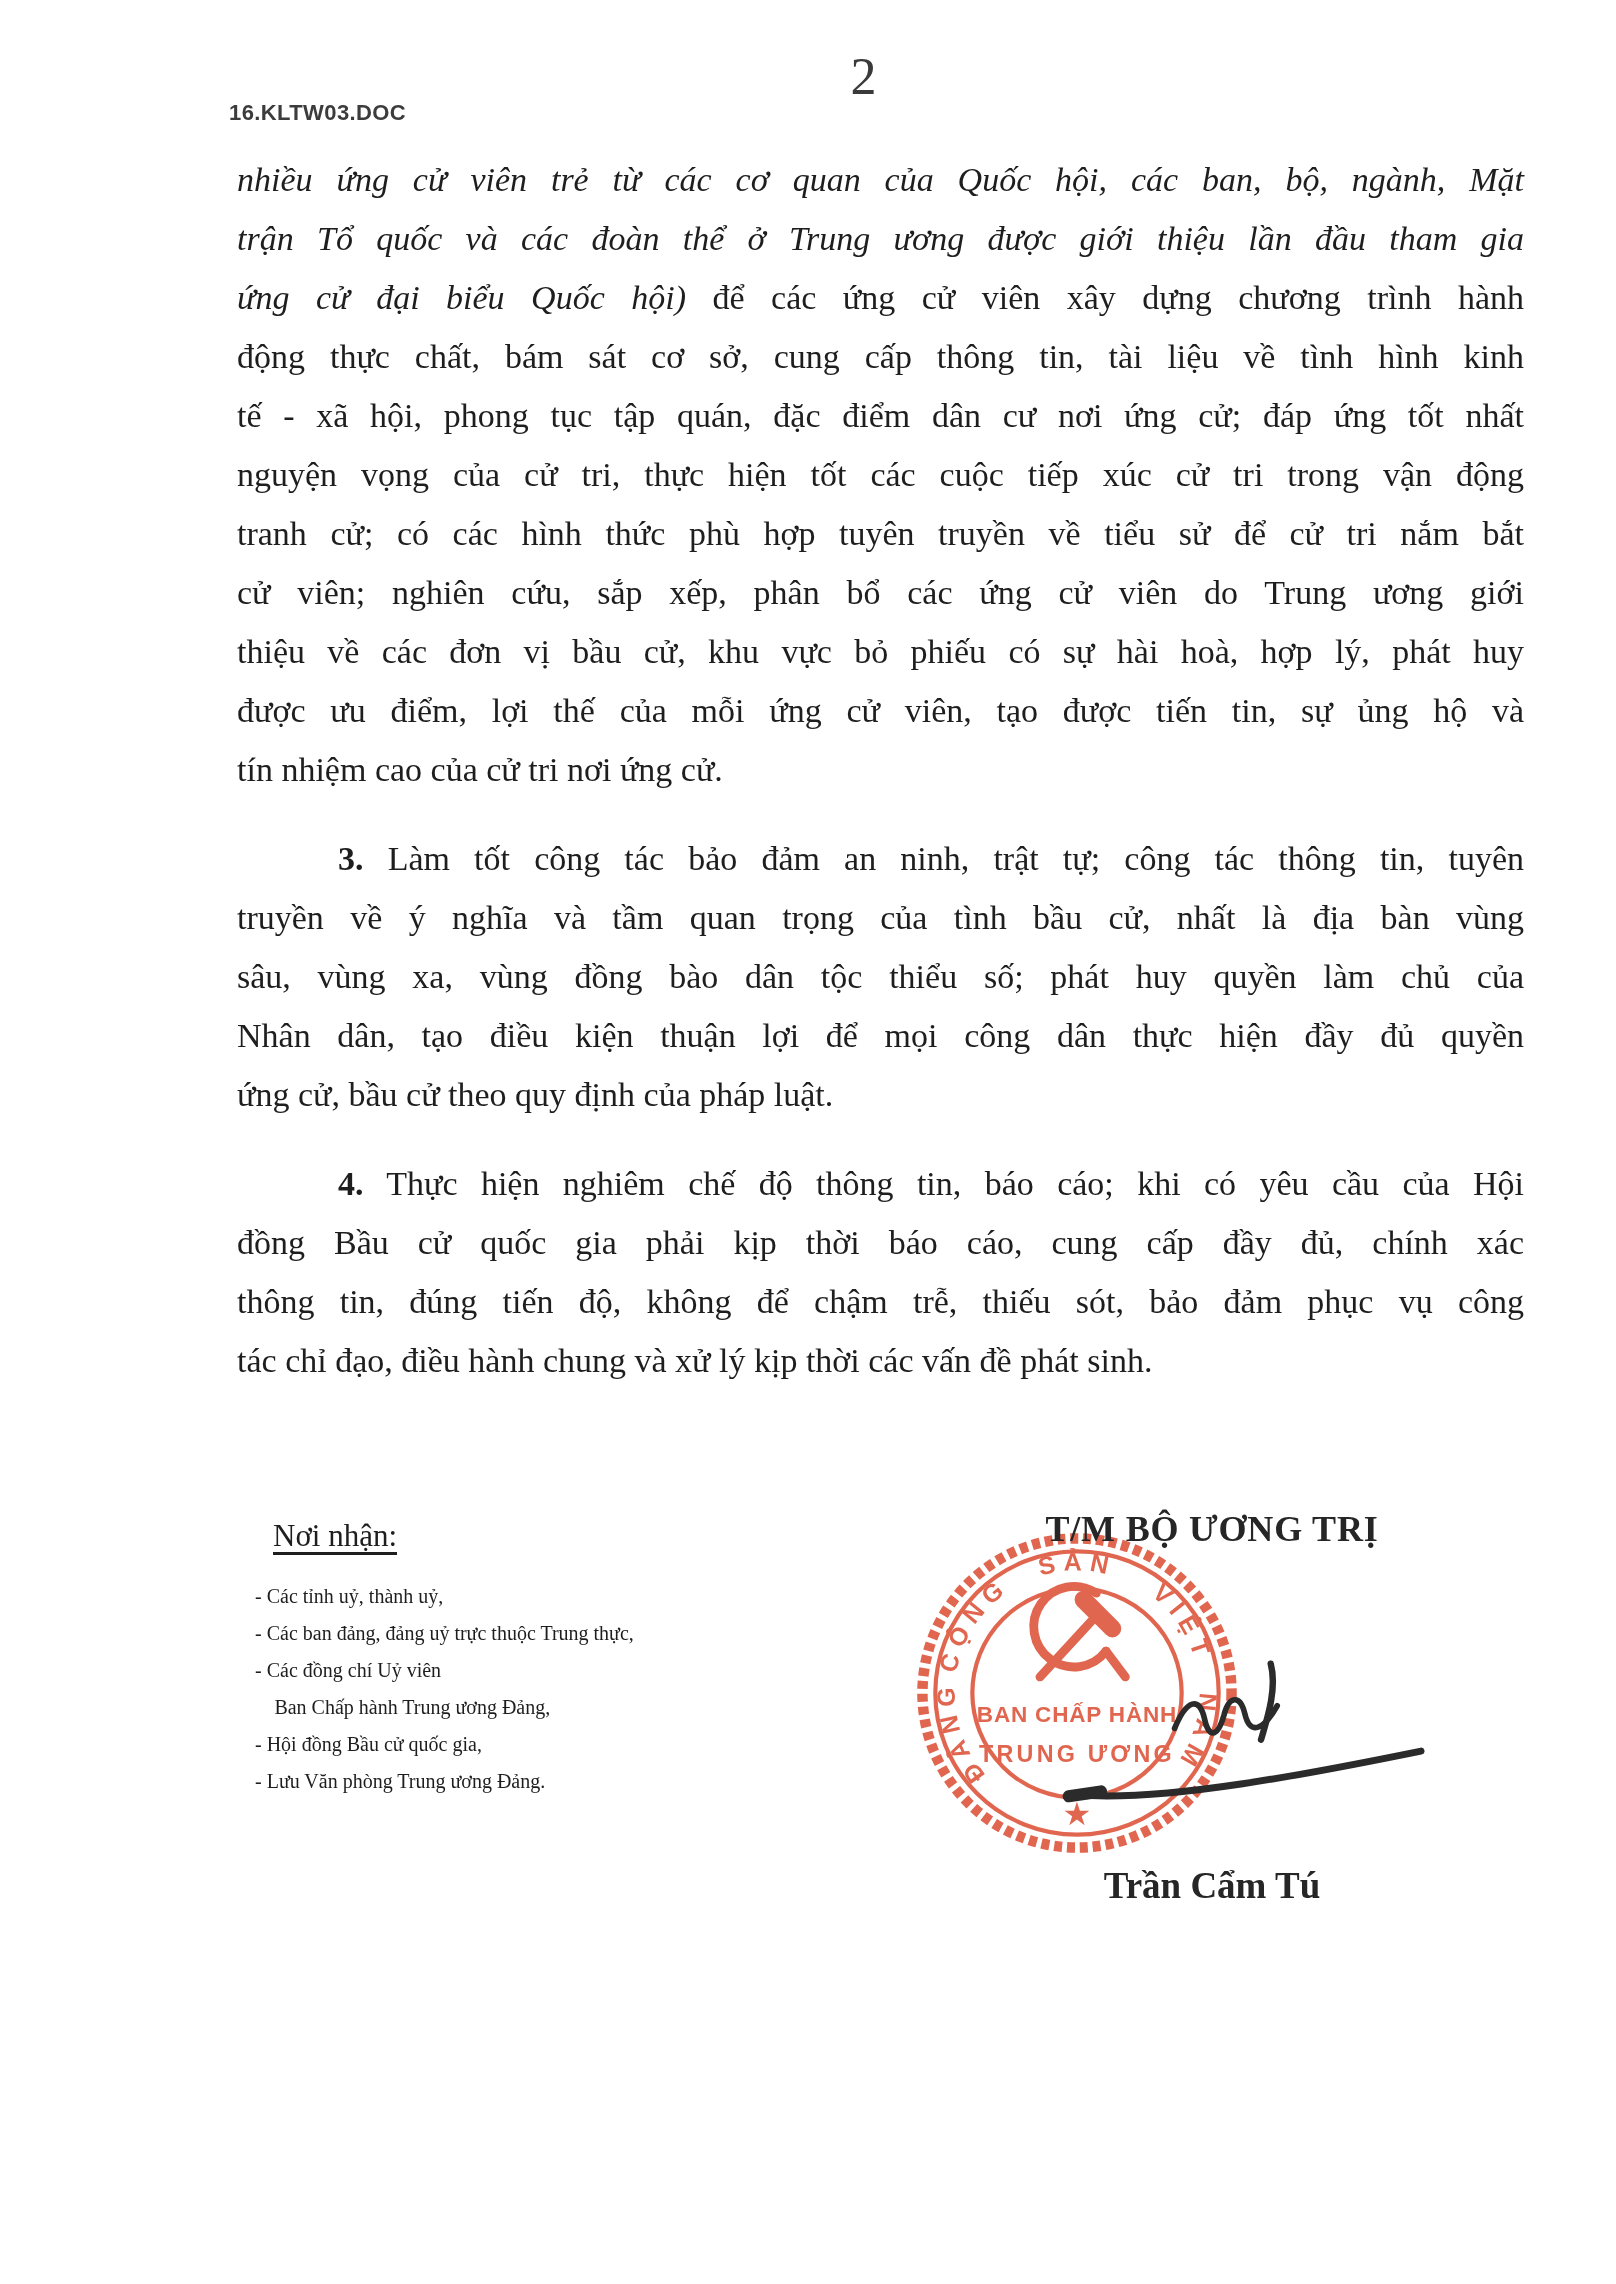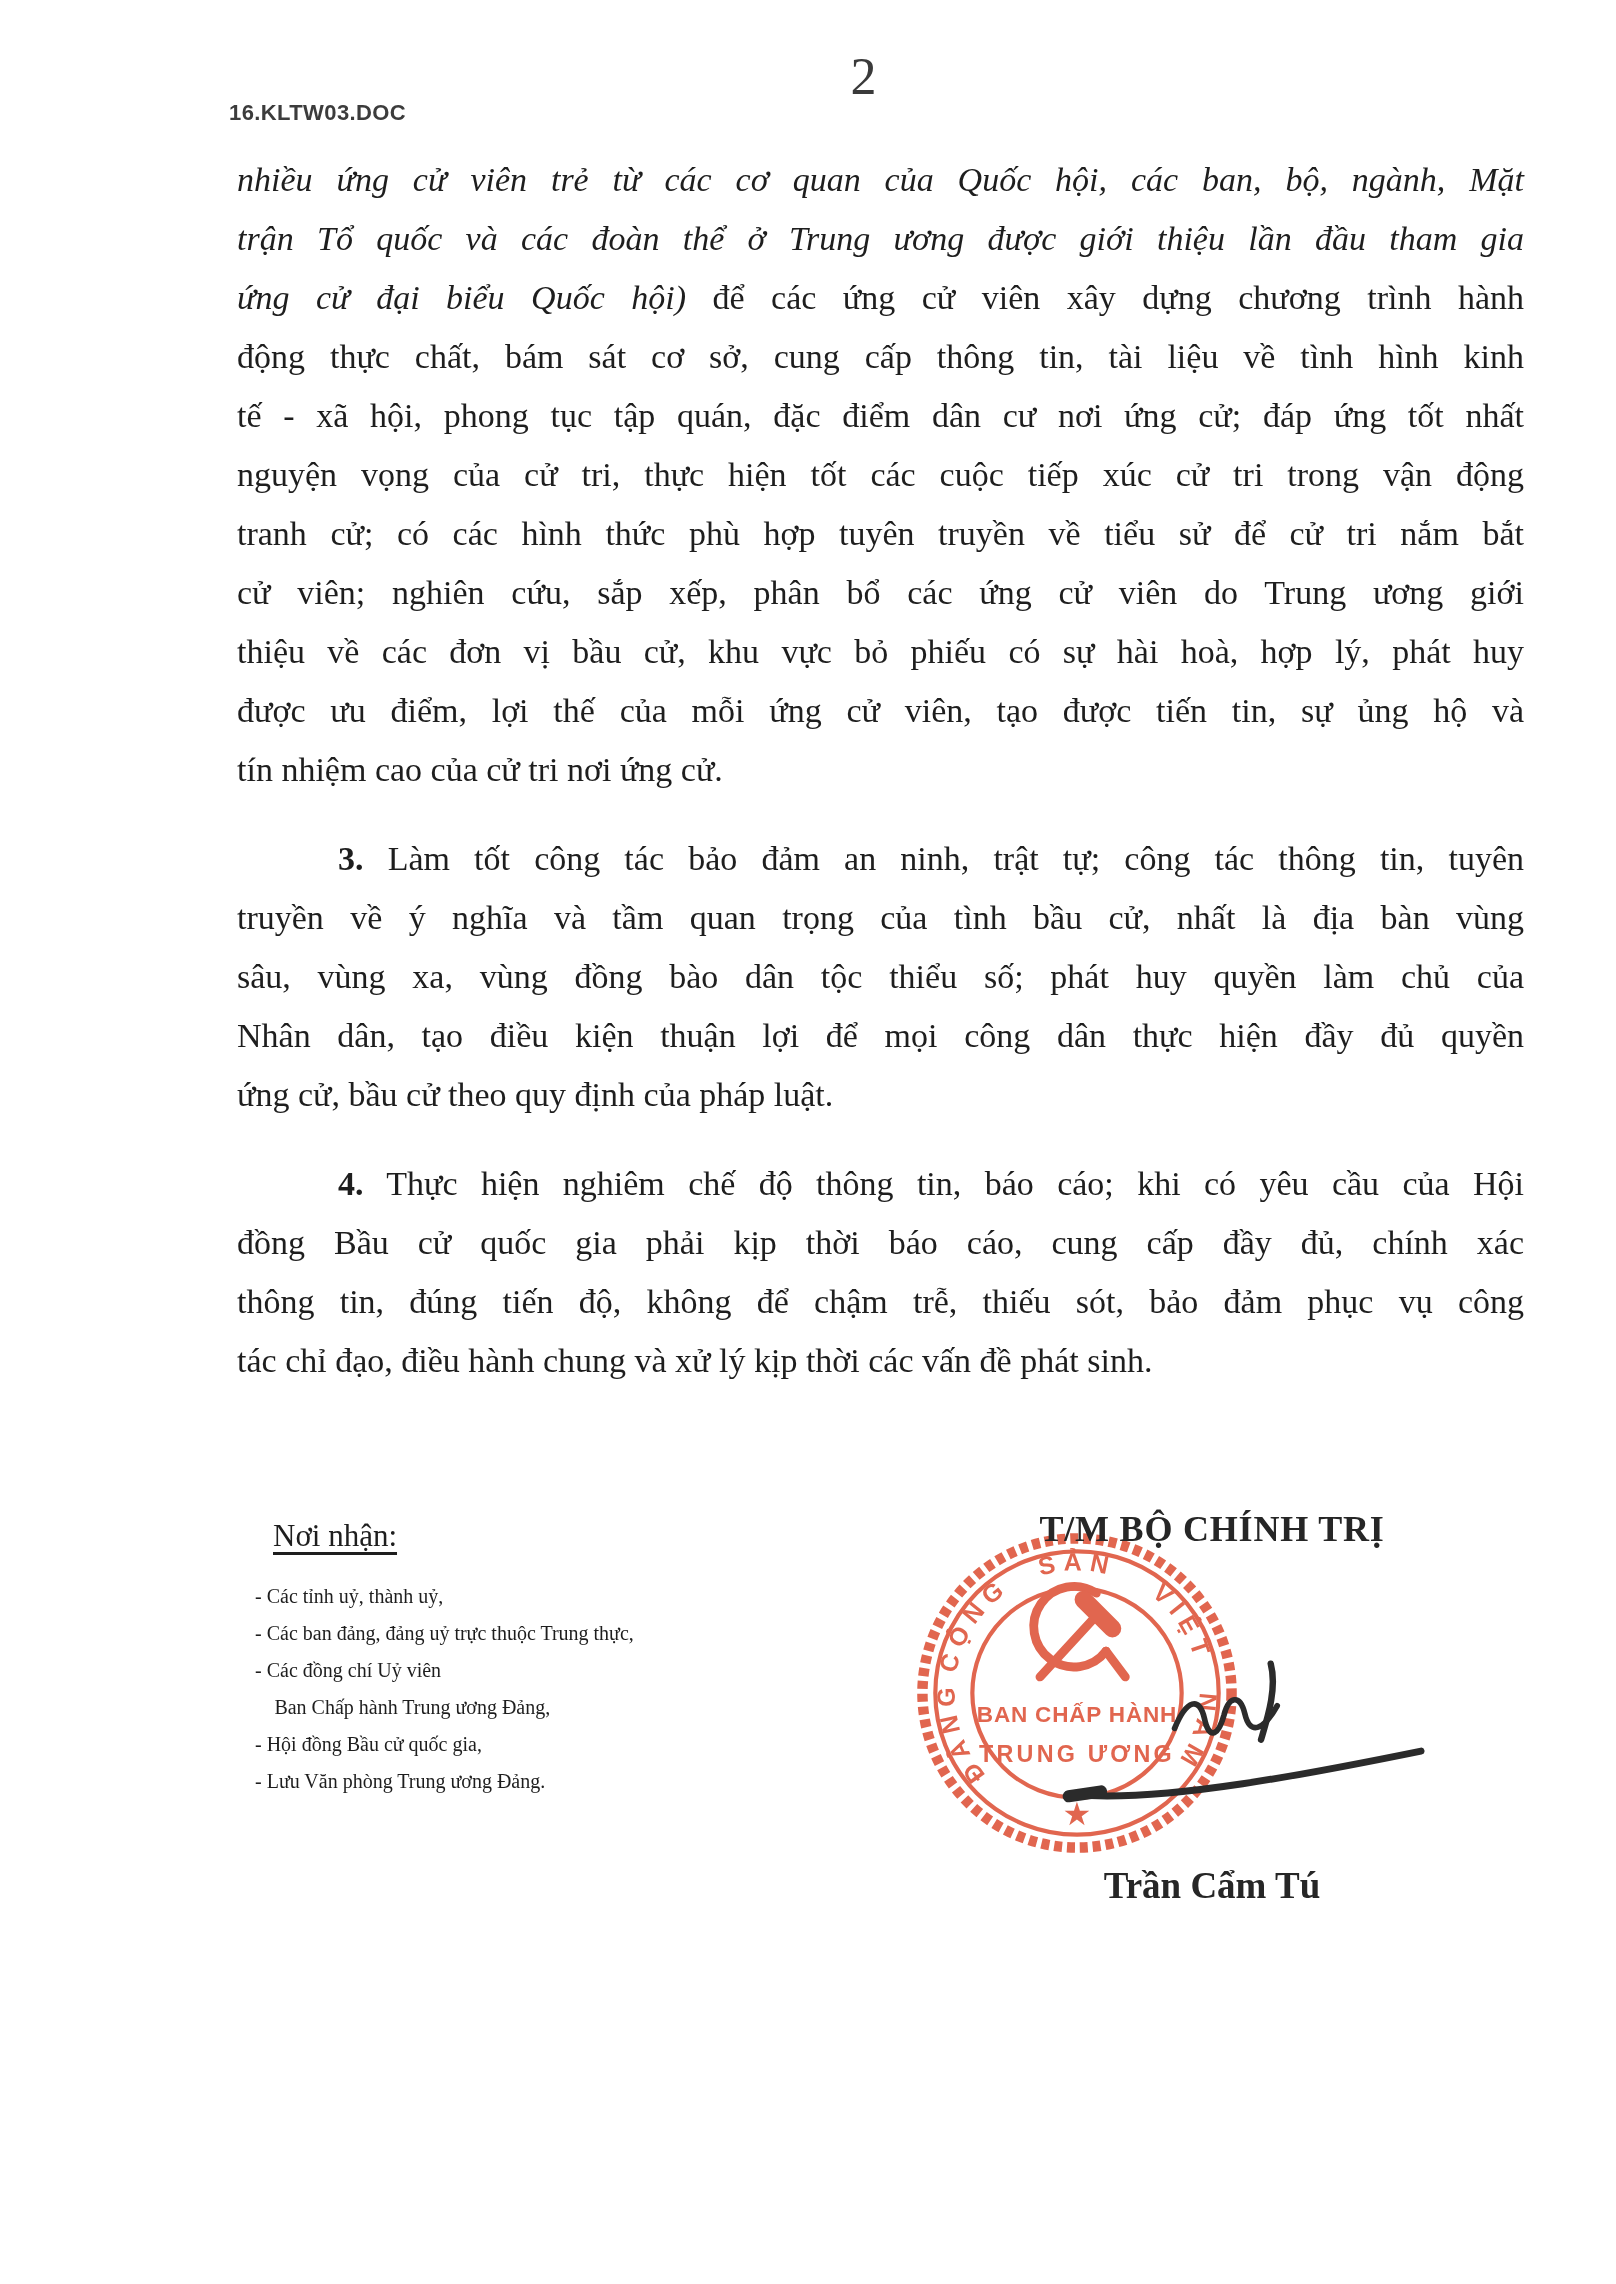--- a/index.html
+++ b/index.html
@@ -120,21 +120,21 @@
     <div class="recipients-list" id="recipients-list">
         <div class="recipient-item">- Các tỉnh uỷ, thành uỷ,</div>
         <div class="recipient-item">- Các ban đảng, đảng uỷ trực thuộc Trung thực,</div>
         <div class="recipient-item">- Các đồng chí Uỷ viên</div>
         <div class="recipient-item cont">Ban Chấp hành Trung ương Đảng,</div>
         <div class="recipient-item">- Hội đồng Bầu cử quốc gia,</div>
         <div class="recipient-item">- Lưu Văn phòng Trung ương Đảng.</div>
       </div>
   </div>
 
-  <div class="sig-title">T/M BỘ CHÍNH TRỊ</div>
+  <div class="sig-title">T/M BỘ ƯƠNG TRỊ</div>
 
   <div class="stamp-wrap">
     <svg viewBox="0 0 200 200" xmlns="http://www.w3.org/2000/svg">
 
       <circle cx="100" cy="100" r="96" fill="none" stroke="var(--stamp-color)" stroke-width="6.5" stroke-dasharray="5 3"></circle>
       <circle cx="100" cy="100" r="88" fill="none" stroke="var(--stamp-color)" stroke-width="2.6"></circle>
       <circle cx="100" cy="100" r="65" fill="none" stroke="var(--stamp-color)" stroke-width="2.6"></circle>
 
       <path id="ring-arc" d="M 46.3 153.7 A 76 76 0 1 1 153.7 153.7" fill="none" stroke="none"></path>
       <text class="ring-word" text-anchor="middle">

